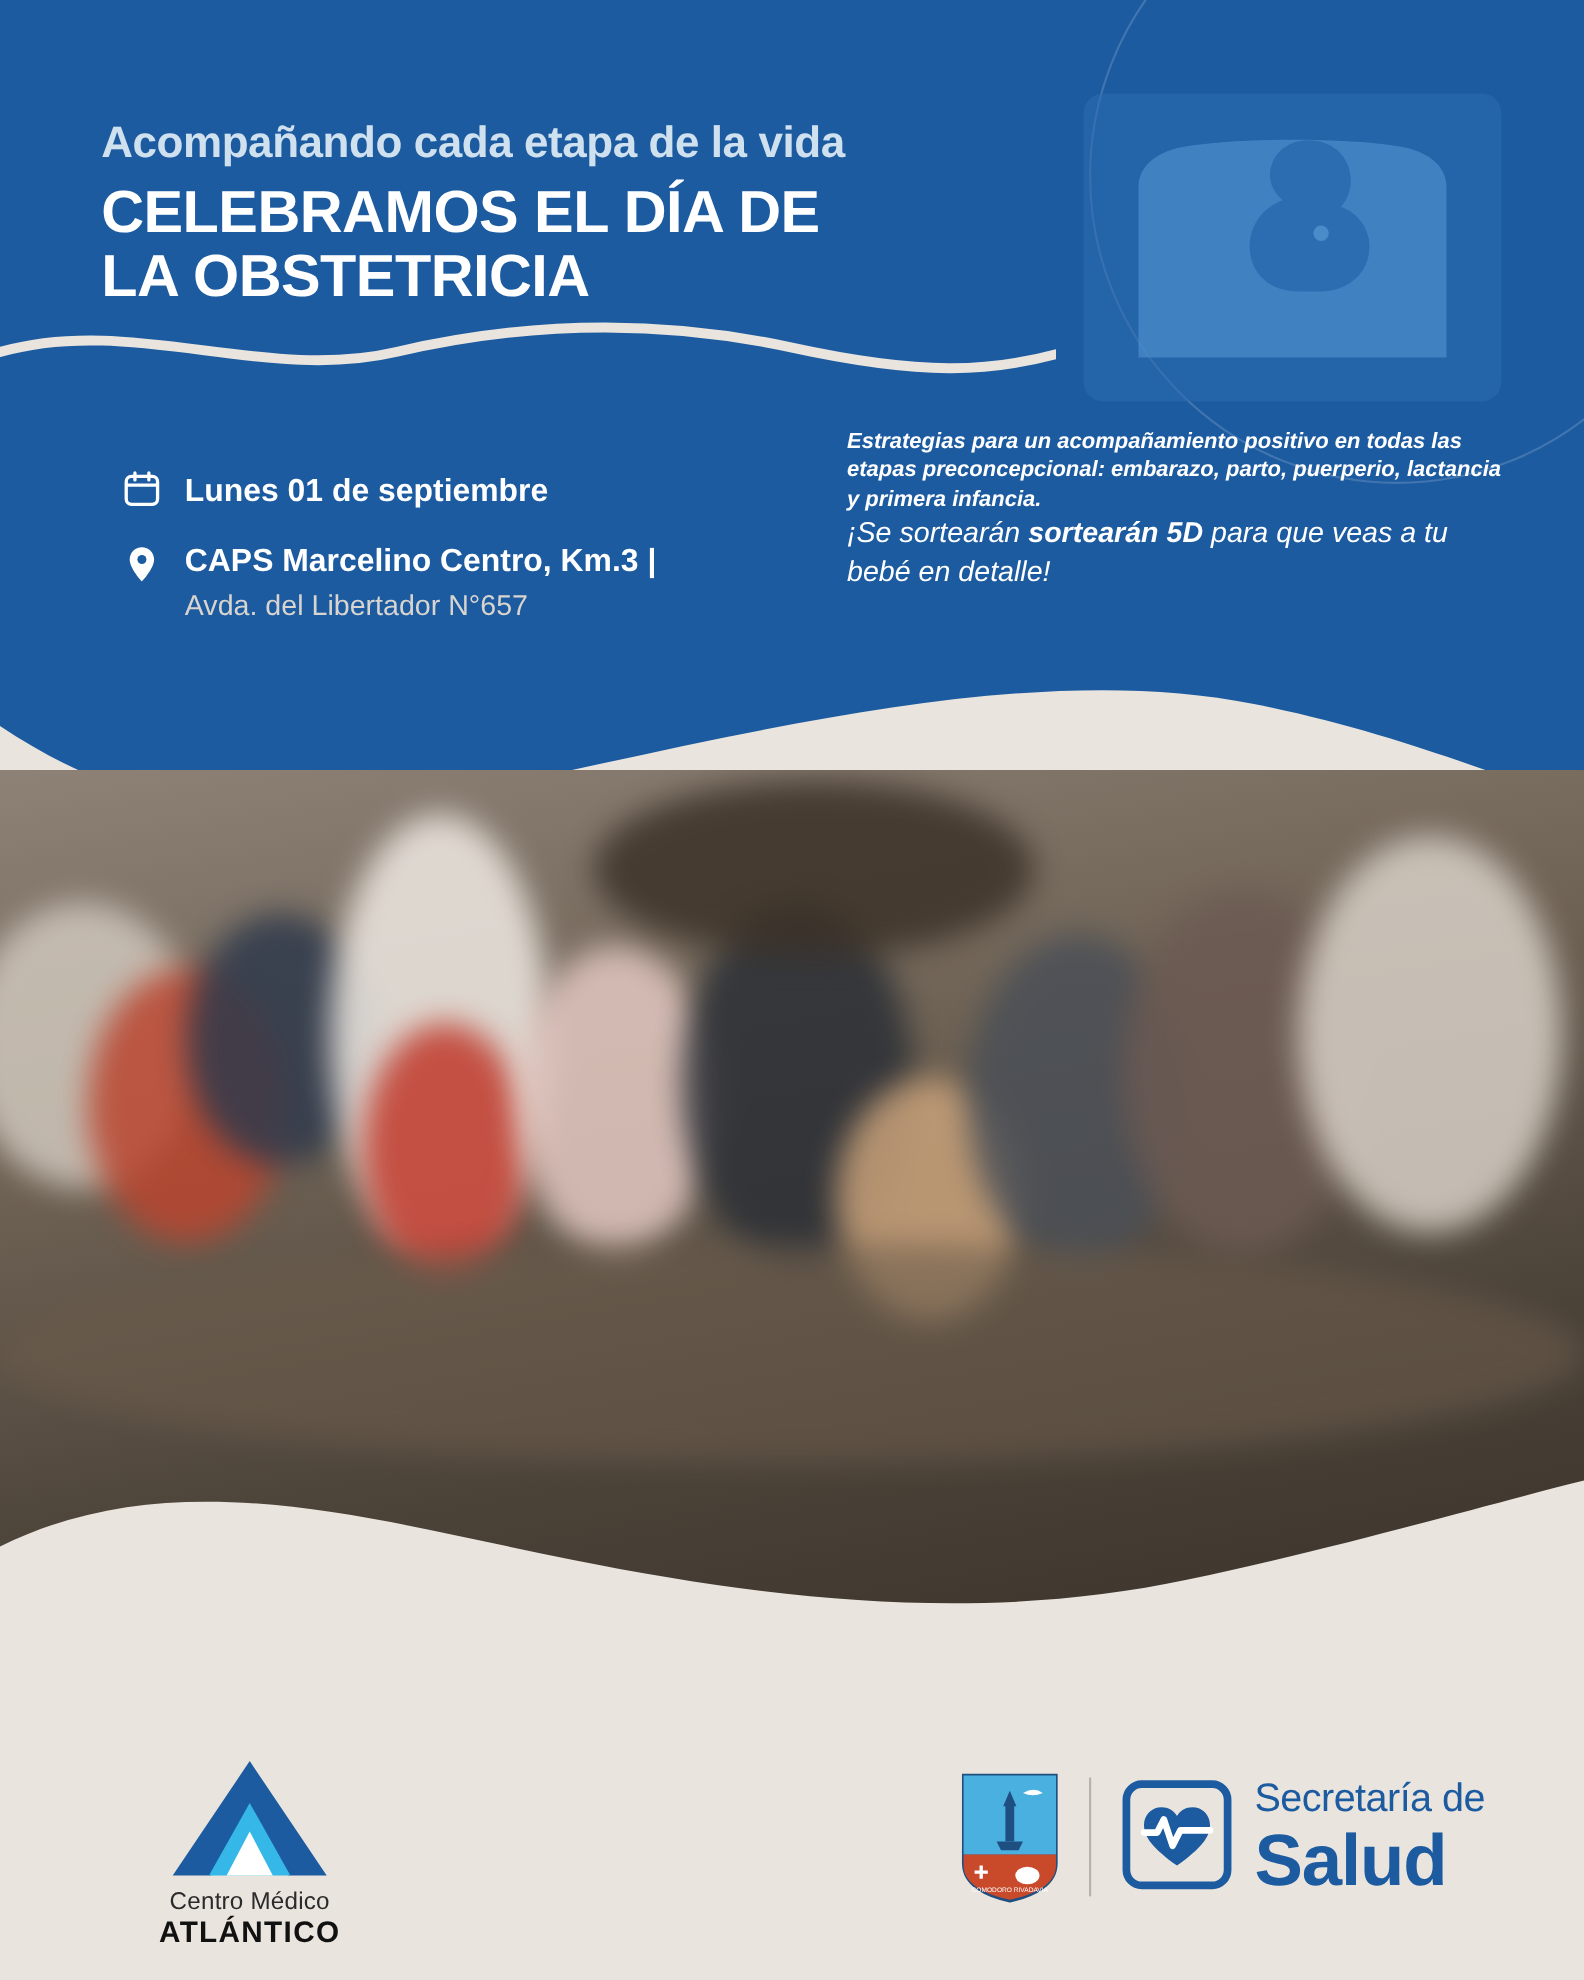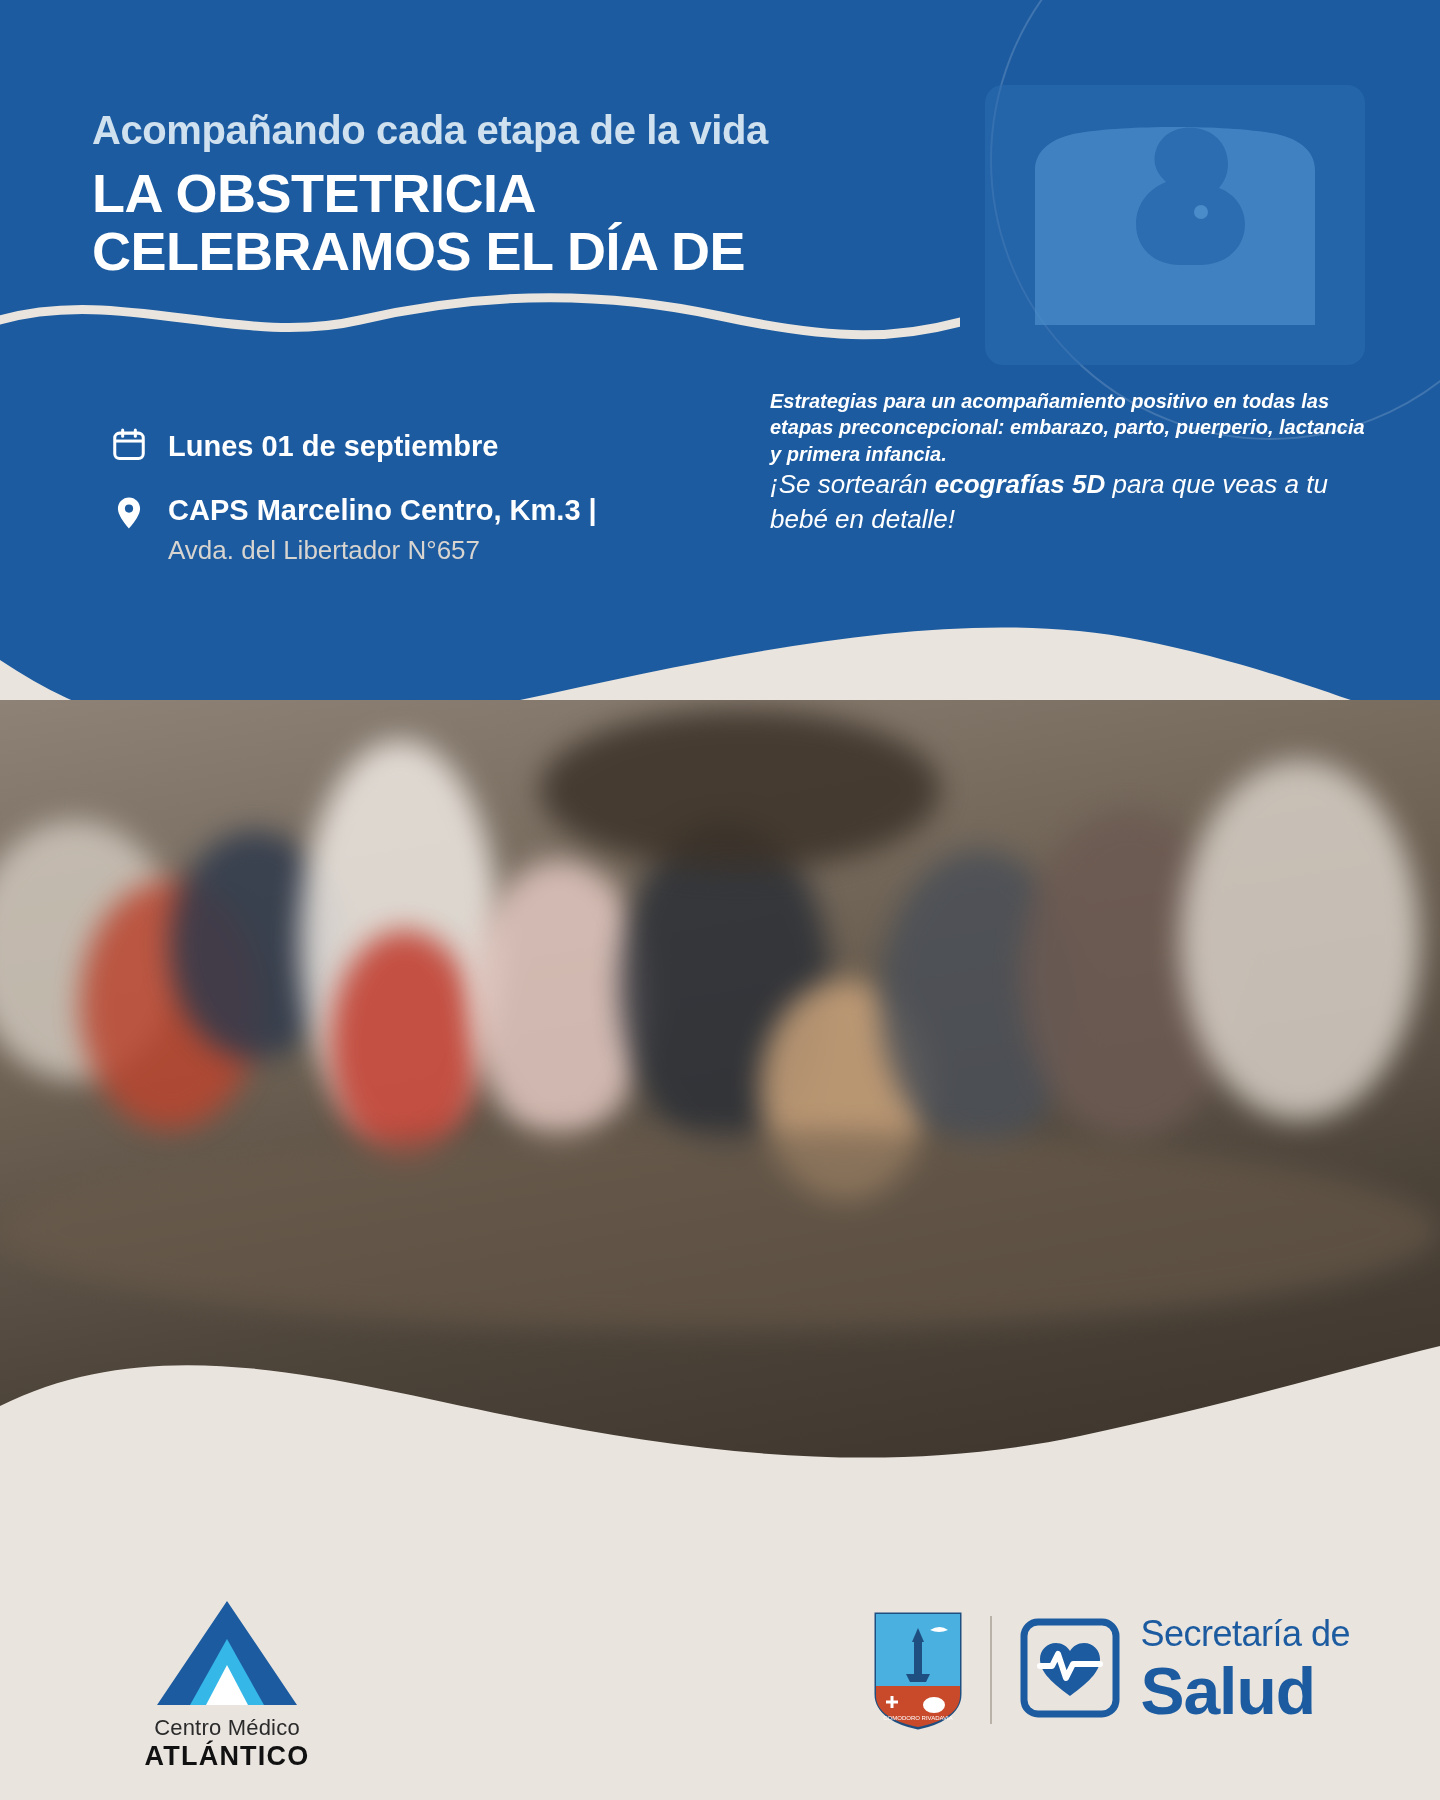--- a/index.html
+++ b/index.html
@@ -252,22 +252,22 @@
                  c-10 -9 -14 -20 -10 -32 c5 -16 22 -25 40 -22
                  c20 3 32 18 32 36 c0 9 -3 17 -9 24
                  c16 6 26 20 26 36 c0 24 -19 41 -45 41 z" fill="#2b6cb0" opacity="0.95"></path>
         <circle cx="226" cy="137" r="7" fill="#4a8cc9"></circle>
       </svg>
     </div>
 
     <div class="headline-wrap">
       <div class="kicker">Acompañando cada etapa de la vida</div>
       <div class="headline">
+        <div>CELEBRAMOS EL DÍA DE</div>
         <div>LA OBSTETRICIA</div>
-        <div>CELEBRAMOS EL DÍA DE</div>
       </div>
     </div>
 
     <div class="wave-divider">
       <svg width="960" height="56" viewBox="0 0 960 56" preserveAspectRatio="none">
         <path d="M0 28 C 120 -6, 240 56, 360 28 S 600 -2, 720 24 S 900 46, 960 30" stroke="#e9e4de" stroke-width="9" fill="none" stroke-linecap="round"></path>
       </svg>
     </div>
 
     <div class="details">
@@ -295,21 +295,21 @@
         <span>
           <span class="detail-text">CAPS Marcelino Centro, Km.3 |</span>
           <div class="detail-sub">Avda. del  Libertador N°657</div>
         </span>
       </div>
 
     </div>
 
     <div class="right-col">
       <div class="right-lead">Estrategias para un acompañamiento positivo en todas las etapas preconcepcional: embarazo, parto, puerperio, lactancia y primera infancia.</div>
-      <div class="right-note"><span>¡Se sortearán </span><b>ecografías 5D</b><span> para que veas a tu bebé en detalle!</span></div>
+      <div class="right-note"><span>¡Se sortearán </span><b>sortearán 5D</b><span> para que veas a tu bebé en detalle!</span></div>
     </div>
 
     <svg class="top-panel-clip" width="1440" height="790" viewBox="0 0 1440 790" preserveAspectRatio="none" style="pointer-events:none">
       <path d="M0 660 C 180 780, 330 740, 520 700 C 740 652, 960 604, 1140 640
                C 1270 666, 1360 706, 1440 730 L1440 790 L0 790 Z" fill="#e9e4de"></path>
     </svg>
   </div>
 
   <div class="photo-area">
     <div class="photo-inner">

